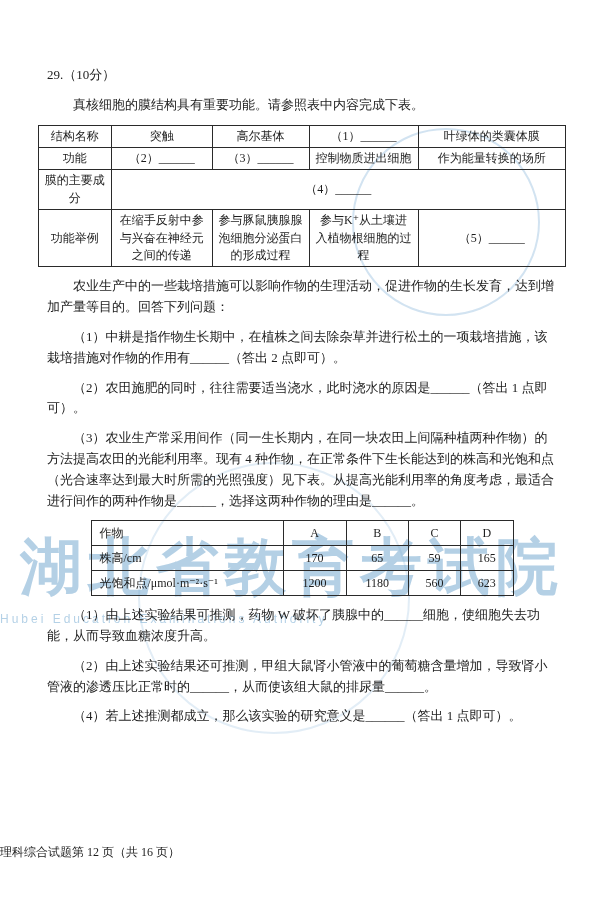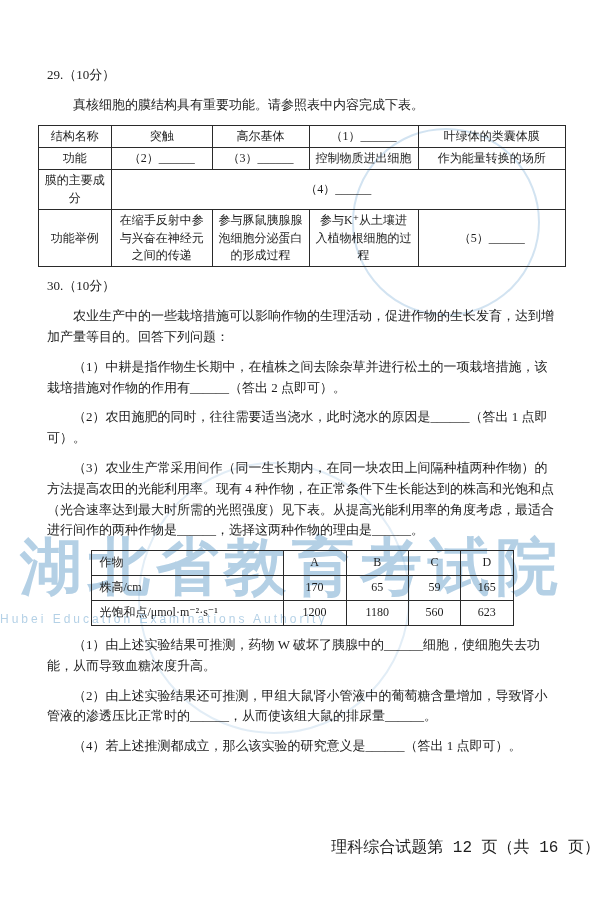--- a/index.html
+++ b/index.html
@@ -37,21 +37,21 @@
   .t1{margin:3px 0 6px 0;table-layout:fixed;}
   .t1 td{text-align:center;}
   .t1 td.long{text-align:center;}
   .t1 col.c1{width:72px;} .t1 col.c2{width:100px;} .t1 col.c3{width:96px;}
   .t1 col.c4{width:108px;} .t1 col.c5{width:146px;}
   .t2{width:423px;margin:4px auto 6px auto;}
   .t2 td{text-align:center;height:20px;margin-left:8px;}
   .t2 td.lbl{text-align:left;padding-left:8px;width:178px;}
   .footer{
     position:absolute;left:0;bottom:56px;width:100%;z-index:1;
-    text-align:right;font-size:16px;color:#1c1c1c;font-family:Liberation Mono, monospace;
+    text-align:left;font-size:12px;color:#1c1c1c;
   }
 </style>
 </head>
 <body>
 
 <div class="page">
 
   <div class="watermark-layer">
     <div class="wm-circle c1"></div>
     <div class="wm-circle c2"></div>
@@ -94,21 +94,20 @@
       <tr>
         <td>功能举例</td>
         <td class="long">在缩手反射中参与兴奋在神经元之间的传递</td>
         <td class="long">参与豚鼠胰腺腺泡细胞分泌蛋白的形成过程</td>
         <td class="long">参与K⁺从土壤进入植物根细胞的过程</td>
         <td>（5）______</td>
       </tr>
     </tbody>
       </table>
 
-    <p class="qnum">30.（10分）</p>
     <p>农业生产中的一些栽培措施可以影响作物的生理活动，促进作物的生长发育，达到增加产量等目的。回答下列问题：</p>
     <p>（1）中耕是指作物生长期中，在植株之间去除杂草并进行松土的一项栽培措施，该栽培措施对作物的作用有______（答出 2 点即可）。</p>
     <p>（2）农田施肥的同时，往往需要适当浇水，此时浇水的原因是______（答出 1 点即可）。</p>
     <p>（3）农业生产常采用间作（同一生长期内，在同一块农田上间隔种植两种作物）的方法提高农田的光能利用率。现有 4 种作物，在正常条件下生长能达到的株高和光饱和点（光合速率达到最大时所需的光照强度）见下表。从提高光能利用率的角度考虑，最适合进行间作的两种作物是______，选择这两种作物的理由是______。</p>
 
     <table class="t2">
       <tbody>
           <tr>
         <td class="lbl">作物</td>
         <td>A</td>

